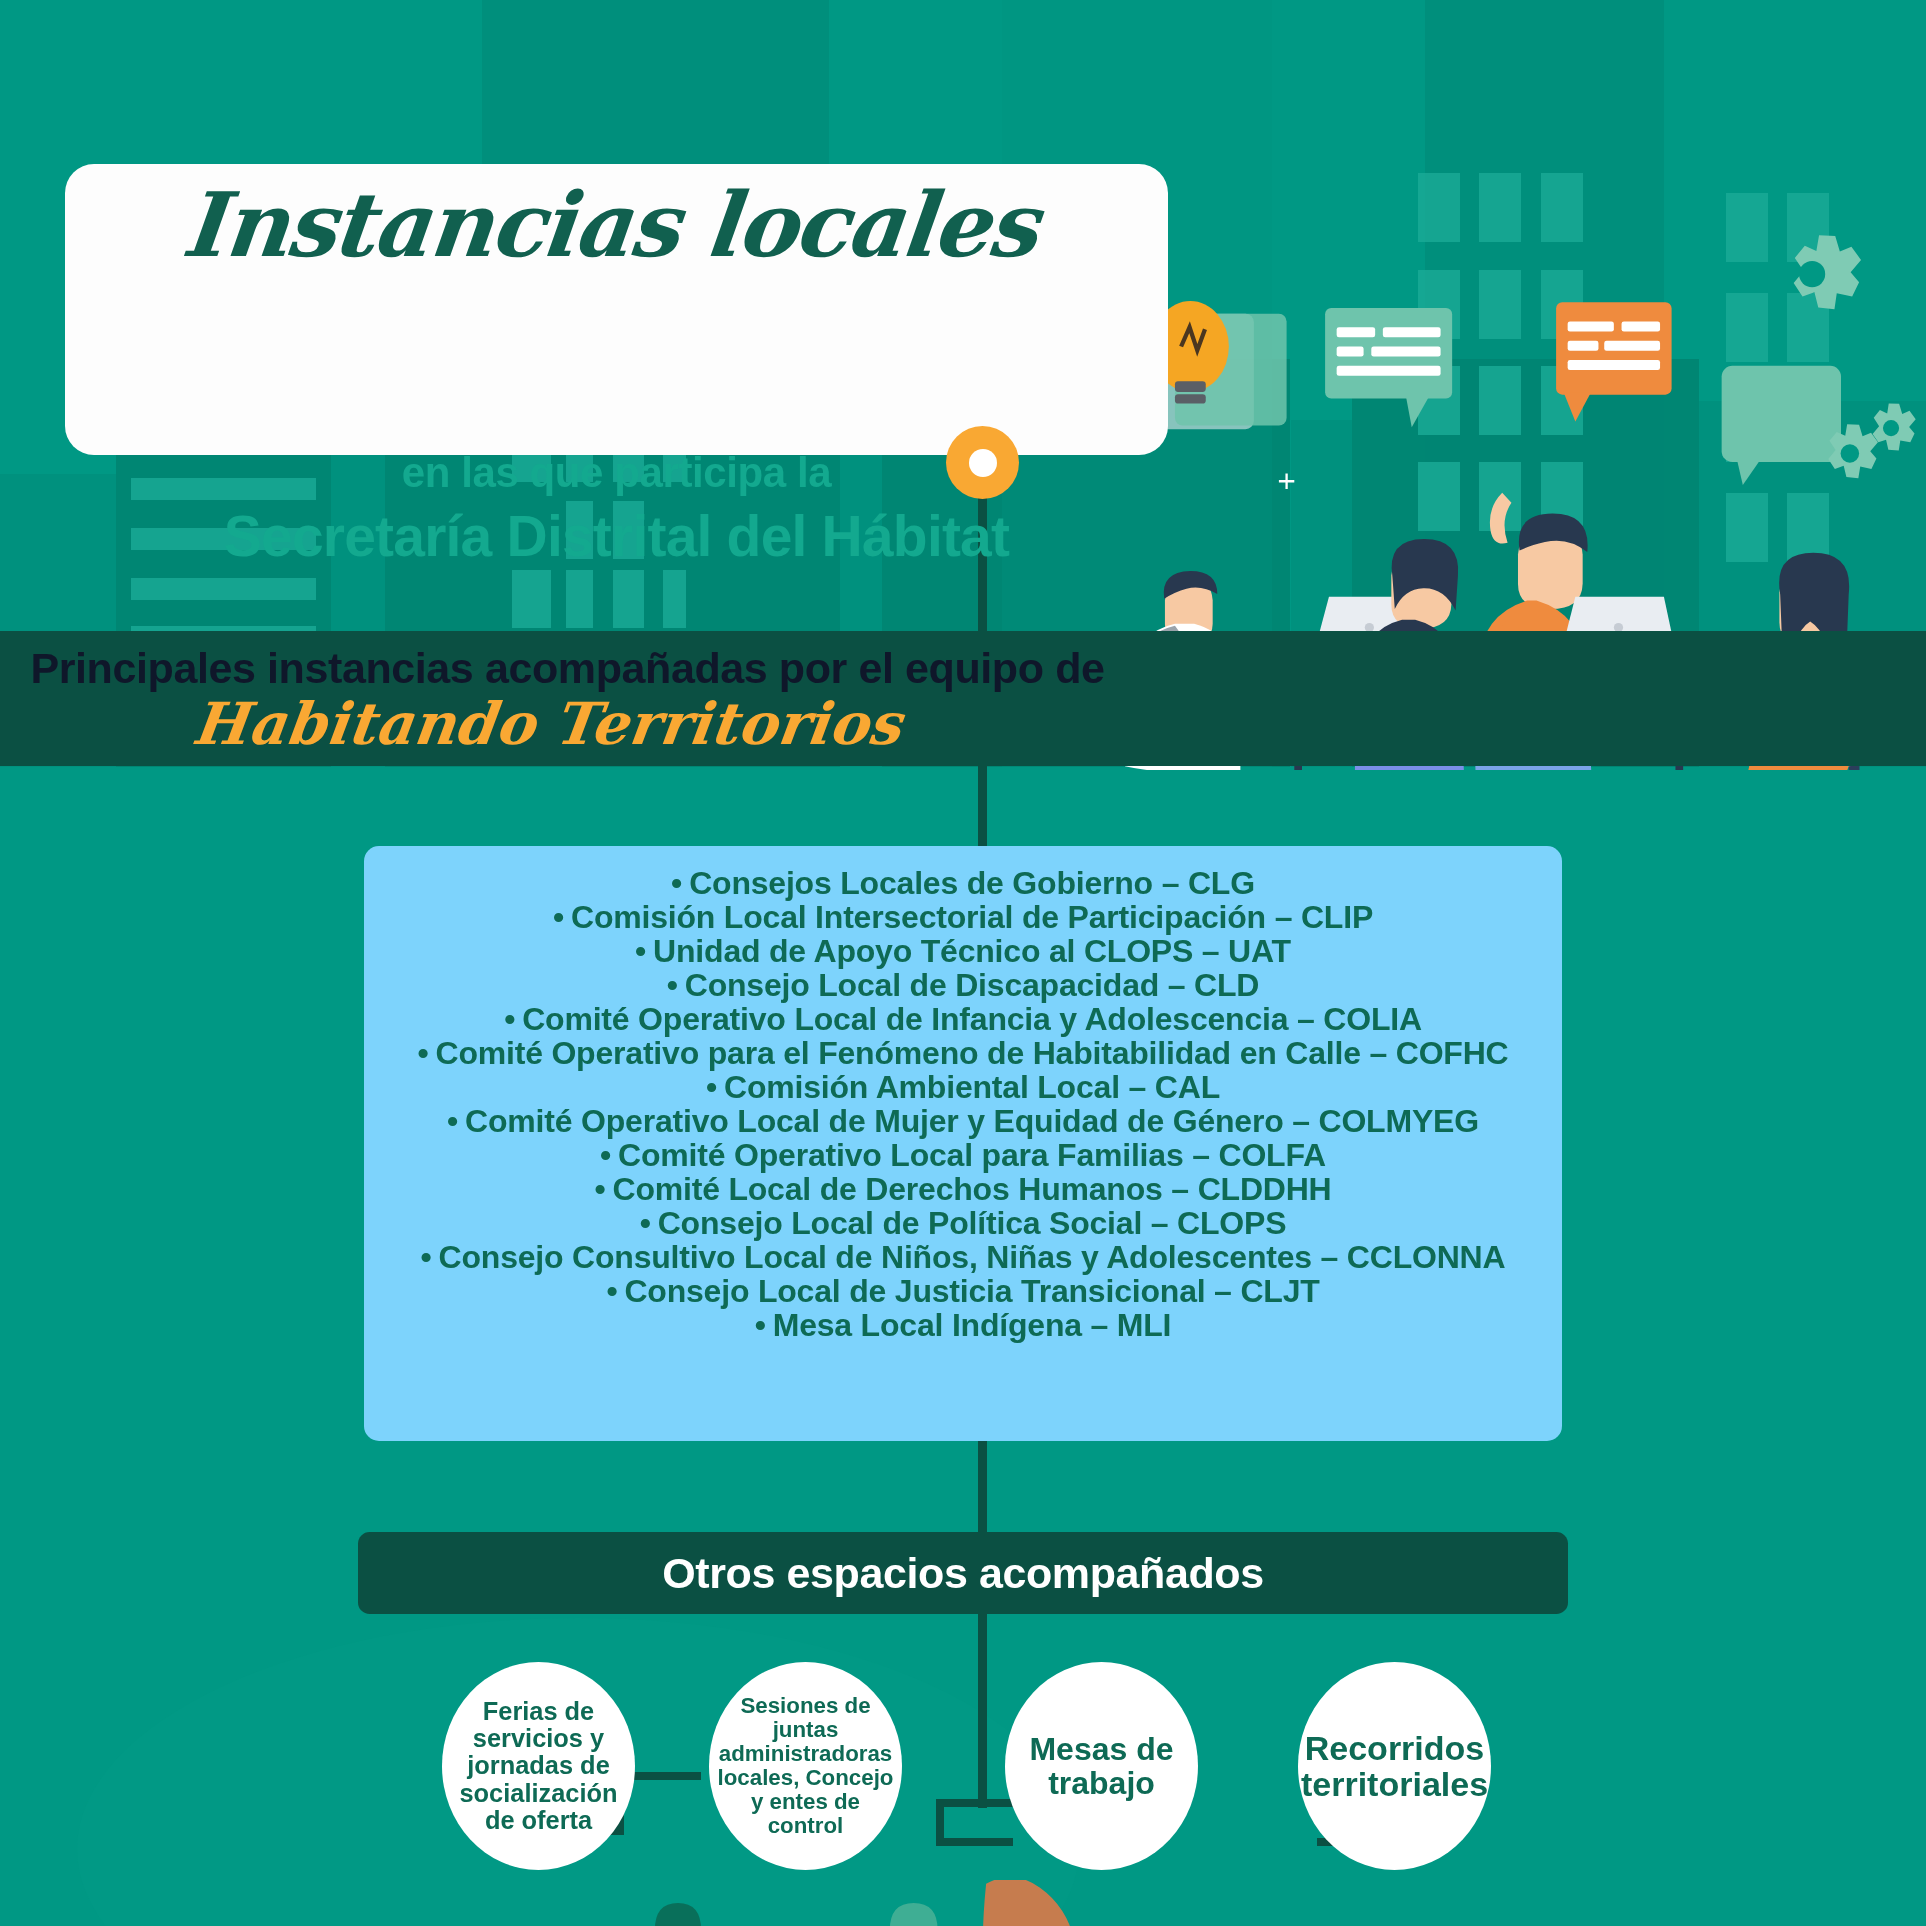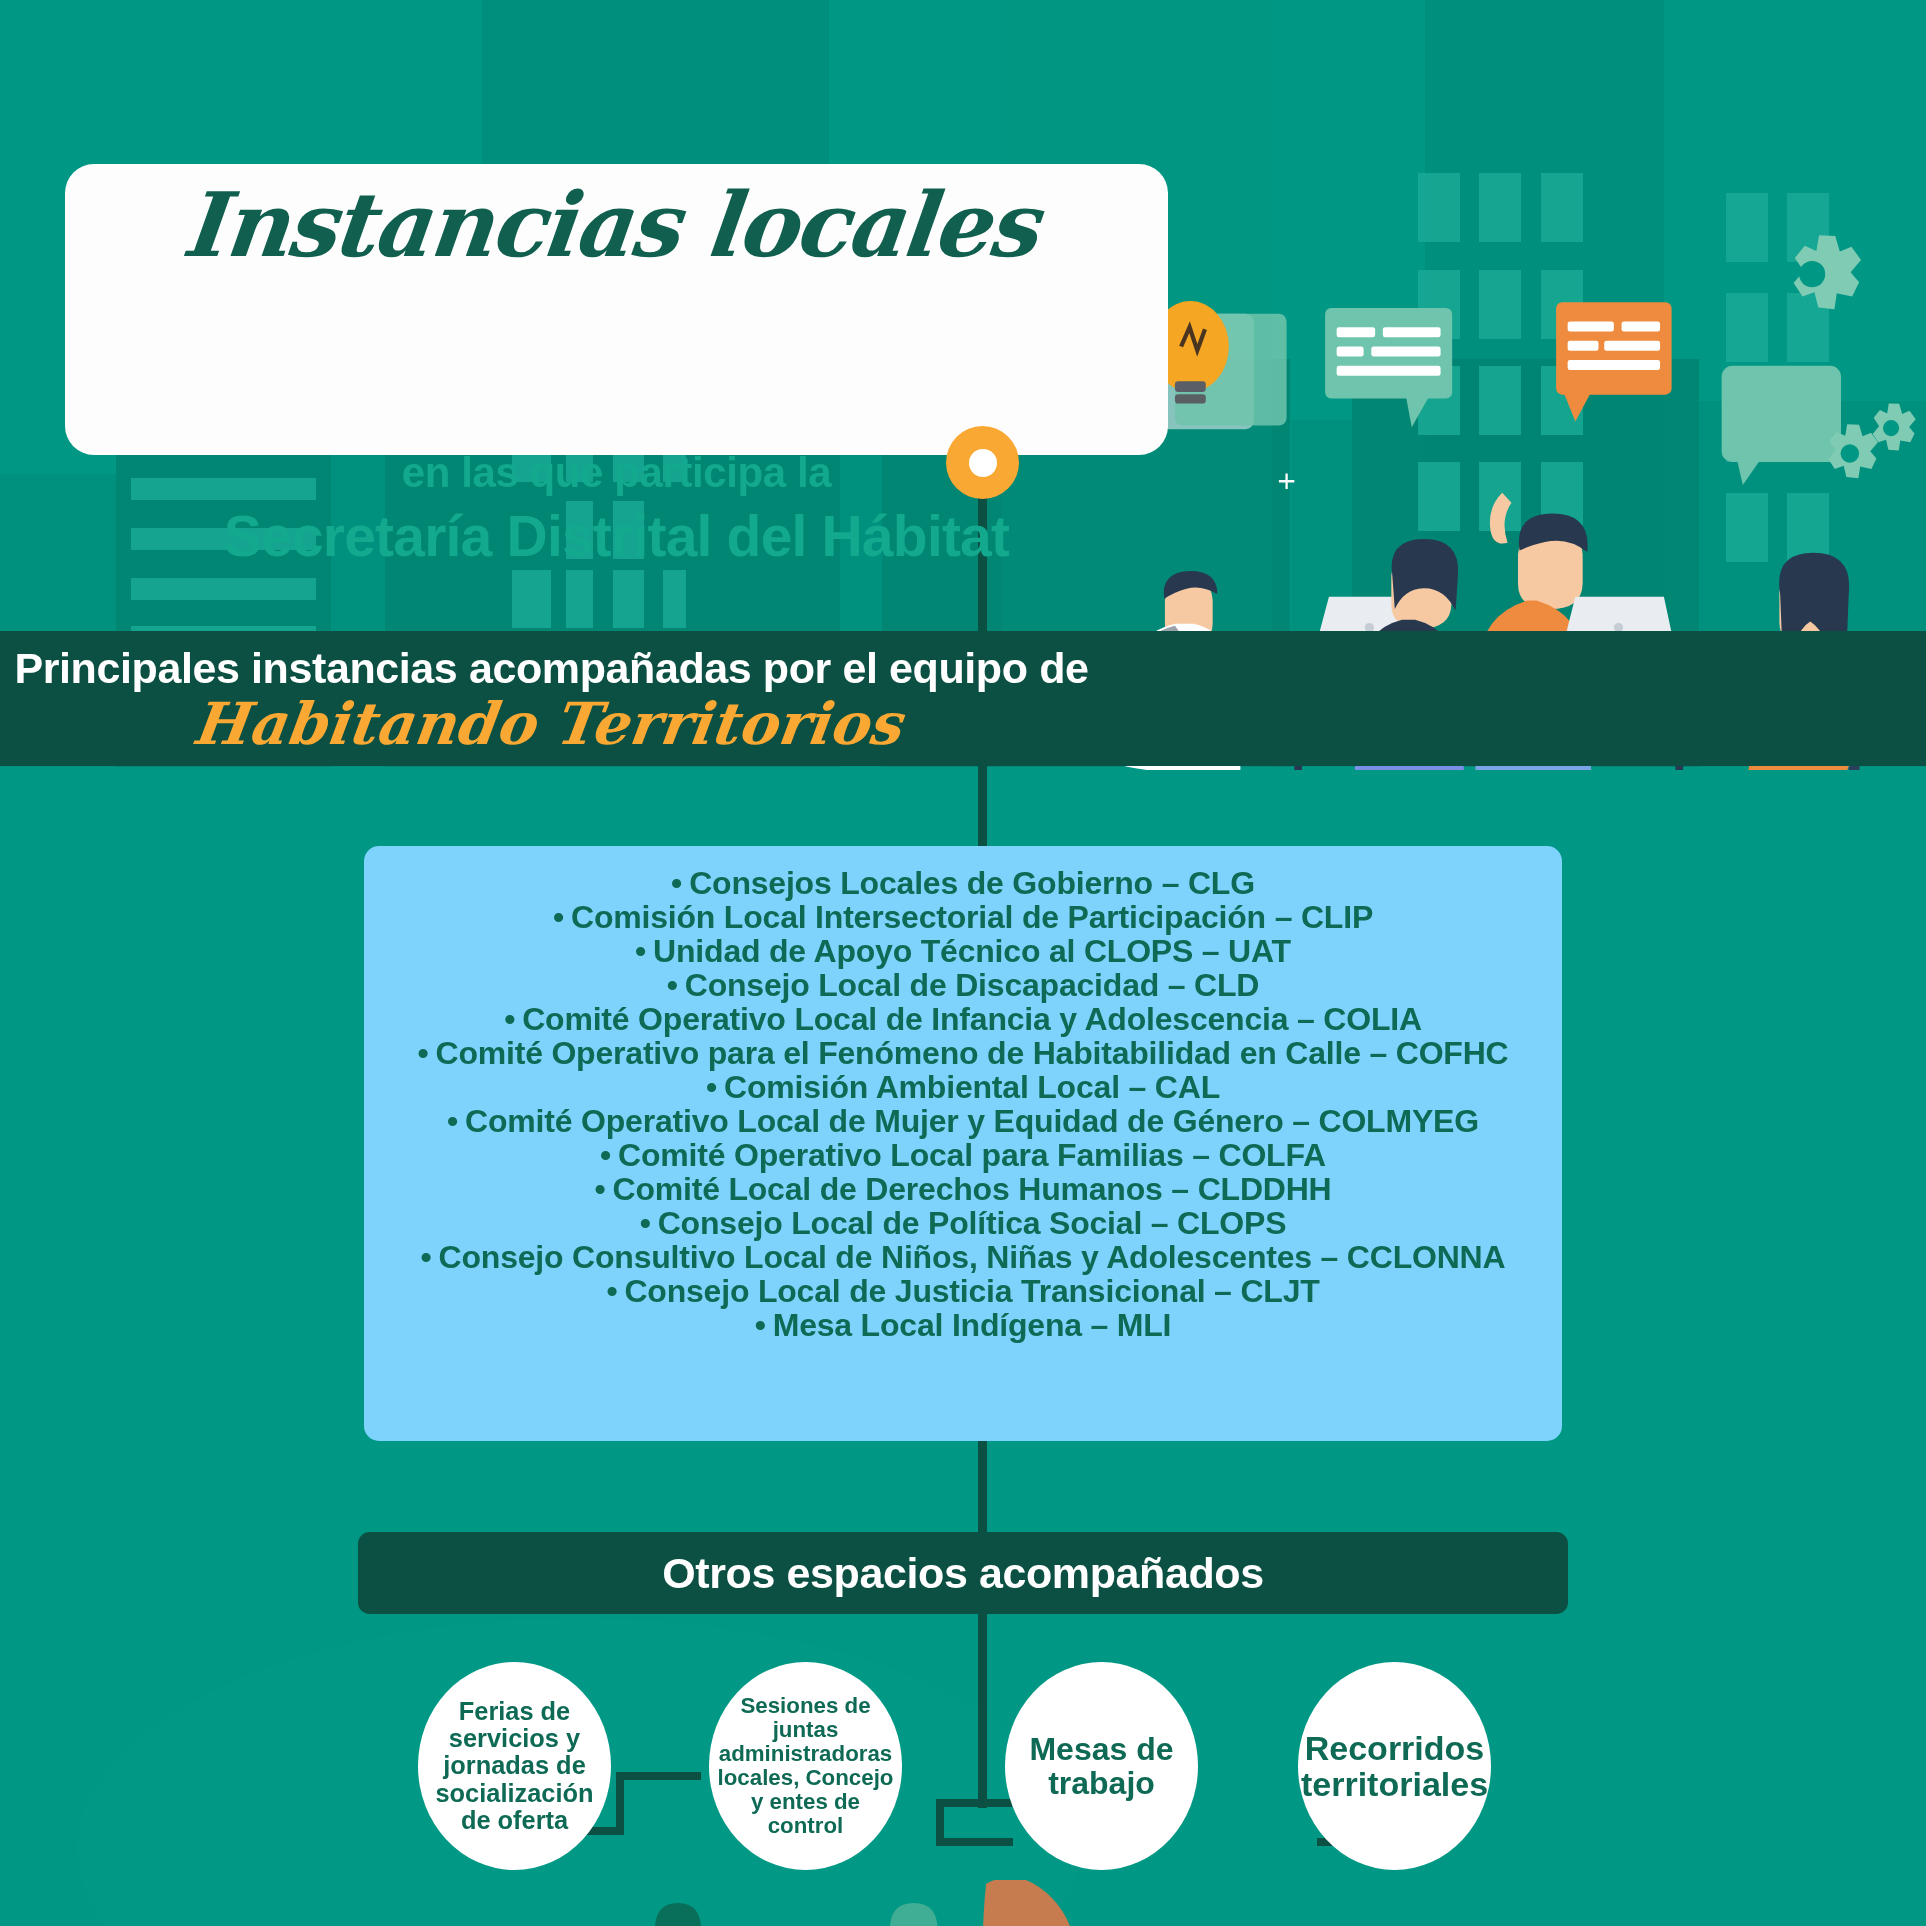--- a/index.html
+++ b/index.html
@@ -36,22 +36,22 @@
   
   .donut{position:absolute;left:946px;top:426px;width:73px;height:73px;
       border-radius:50%;background:#f9a833;z-index:7;
       display:flex;align-items:center;justify-content:center}
   .donut i{display:block;width:28px;height:28px;border-radius:50%;background:#fff}
 
   
   .stem{position:absolute;width:8.5px;background:#0b5043;z-index:3}
 
   
-  .banner1-l1{position:absolute;left:0;top:644px;width:1103px;text-align:center;
-      color:#ffffff;font-size:43px;font-weight:700;letter-spacing:-0.4px;z-index:5}
+  .banner1-l1{position:absolute;left:16px;top:644px;width:1103px;text-align:center;
+      color:#0f172a;font-size:43px;font-weight:700;letter-spacing:-0.4px;z-index:5}
   .banner1-l2{position:absolute;left:0;top:690px;width:1103px;text-align:center;
       color:#f9a833;font-size:58px;font-weight:700;z-index:5;
       font-family:"DejaVu Serif",serif;font-style:italic;transform:skewX(-10deg)}
 
   
   .listcard{position:absolute;left:364px;top:846px;width:1198px;height:595px;
       background:#7dd3fc;border-radius:15px;z-index:5;
       padding:20px 15.4px 15.4px 15.4px}
   .listcard ul{list-style:none}
   .listcard li{text-align:center;color:#0e6a55;font-weight:700;
@@ -295,21 +295,21 @@
   <div class="elbow" style="left:616px;top:1772px;width:85px;height:7.7px"></div>
   <div class="elbow" style="left:616px;top:1772px;width:7.7px;height:62px"></div>
   <div class="elbow" style="left:516px;top:1827px;width:108px;height:7.7px"></div>
   <div class="elbow" style="left:936px;top:1799px;width:92px;height:7.7px"></div>
   <div class="elbow" style="left:936px;top:1799px;width:7.7px;height:46px"></div>
   <div class="elbow" style="left:936px;top:1838px;width:77px;height:7.7px"></div>
   <div class="elbow" style="left:1395px;top:1780px;width:77px;height:7.7px"></div>
   <div class="elbow" style="left:1395px;top:1780px;width:7.7px;height:65px"></div>
   <div class="elbow" style="left:1317px;top:1838px;width:85px;height:7.7px"></div>
 
-  <div class="circ" style="left:418px;top:1662px;width:193px;height:208px">
+  <div class="circ" style="left:442px;top:1662px;width:193px;height:208px">
     <span style="font-size:25.4px">Ferias de servicios y jornadas de socialización de oferta</span>
   </div>
   <div class="circ" style="left:709px;top:1662px;width:193px;height:208px">
     <span style="font-size:22.3px">Sesiones de juntas administradoras locales, Concejo y entes de control</span>
   </div>
   <div class="circ" style="left:1005px;top:1662px;width:193px;height:208px">
     <span style="font-size:32px">Mesas de trabajo</span>
   </div>
   <div class="circ" style="left:1298px;top:1662px;width:193px;height:208px">
     <span style="font-size:34px">Recorridos territoriales</span>

